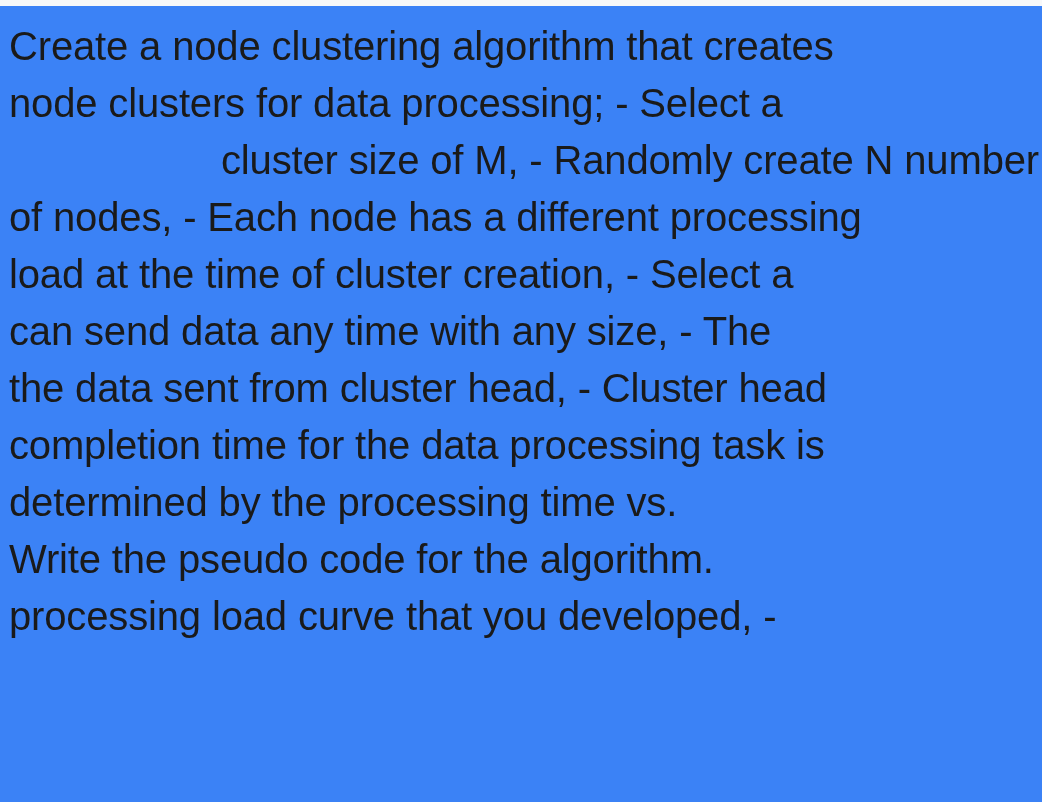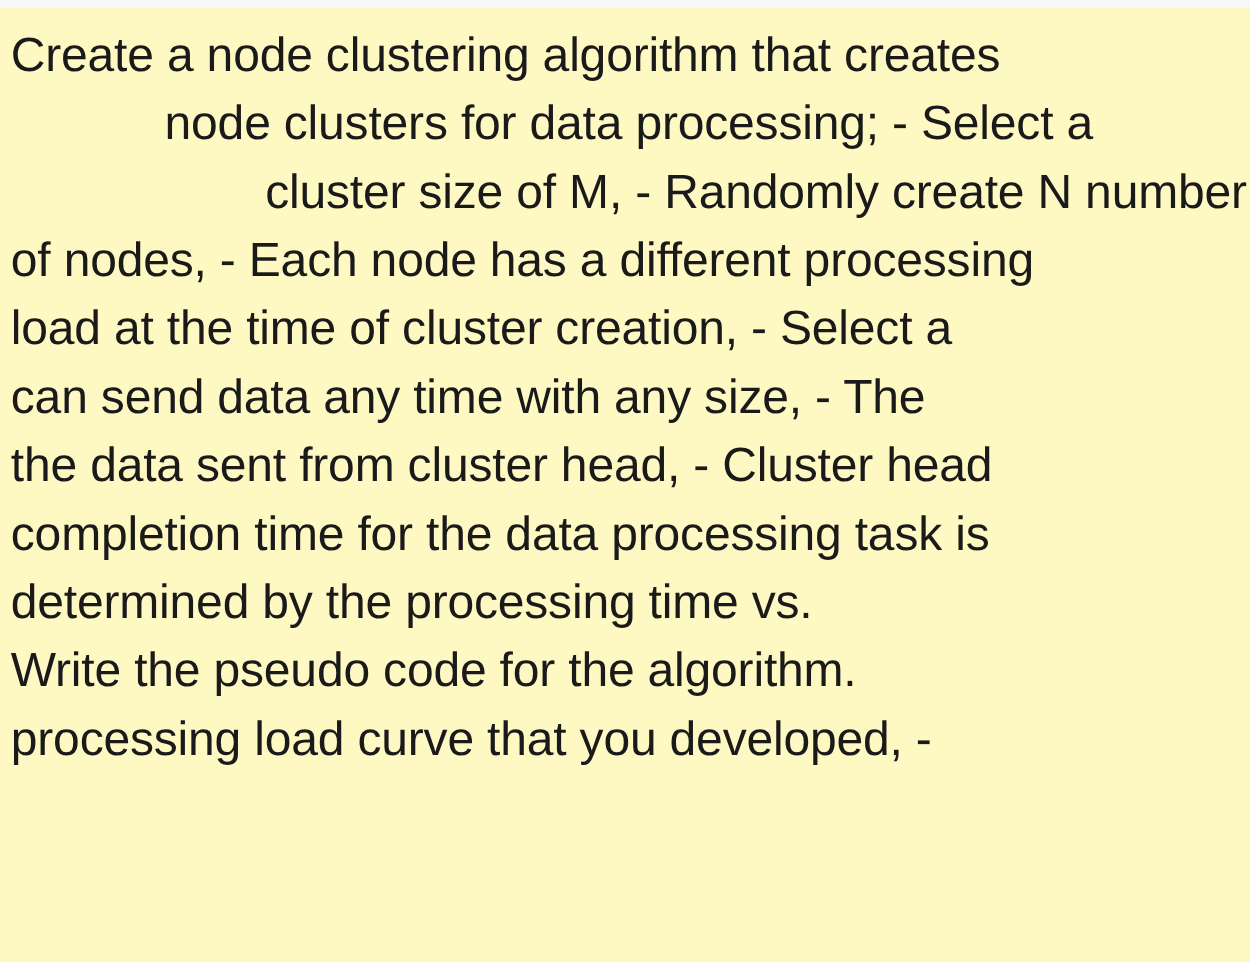--- a/index.html
+++ b/index.html
@@ -62,25 +62,25 @@
     padding: 0;
   }
 </style>
 </head>
 <body style="background: rgb(255, 255, 255);">
 
 <div id="page" style="background: rgb(255, 255, 255);">
 
   <div id="top-strip" style="background: rgb(247, 248, 249);"></div>
 
-  <div id="content-area" style="background: #fef9c3;">
+  <div id="content-area" style="background: #3b82f6;">
 
     <div id="prompt-block">
       <div class="prompt-line" style="color: rgb(26, 26, 26);">Create a node clustering algorithm that creates</div>
-      <div class="prompt-line" style="color: rgb(26, 26, 26); text-align: center;">node clusters for data processing; - Select a</div>
+      <div class="prompt-line" style="color: rgb(26, 26, 26);">node clusters for data processing; - Select a</div>
       <div class="prompt-line" style="color: rgb(26, 26, 26); text-align: right;">cluster size of M, - Randomly create N number</div>
       <div class="prompt-line" style="color: rgb(26, 26, 26);">of nodes, - Each node has a different processing</div>
       <div class="prompt-line" style="color: rgb(26, 26, 26);">load at the time of cluster creation, - Select a</div>
       <div class="prompt-line" style="color: rgb(26, 26, 26);">can send data any time with any size, - The</div>
       <div class="prompt-line" style="color: rgb(26, 26, 26);">the data sent from cluster head, - Cluster head</div>
       <div class="prompt-line" style="color: rgb(26, 26, 26);">completion time for the data processing task is</div>
       <div class="prompt-line" style="color: rgb(26, 26, 26);">determined by the processing time vs.</div>
       <div class="prompt-line" style="color: rgb(26, 26, 26);">Write the pseudo code for the algorithm.</div>
       <div class="prompt-line" style="color: rgb(26, 26, 26);">processing load curve that you developed, -</div>
     </div>

